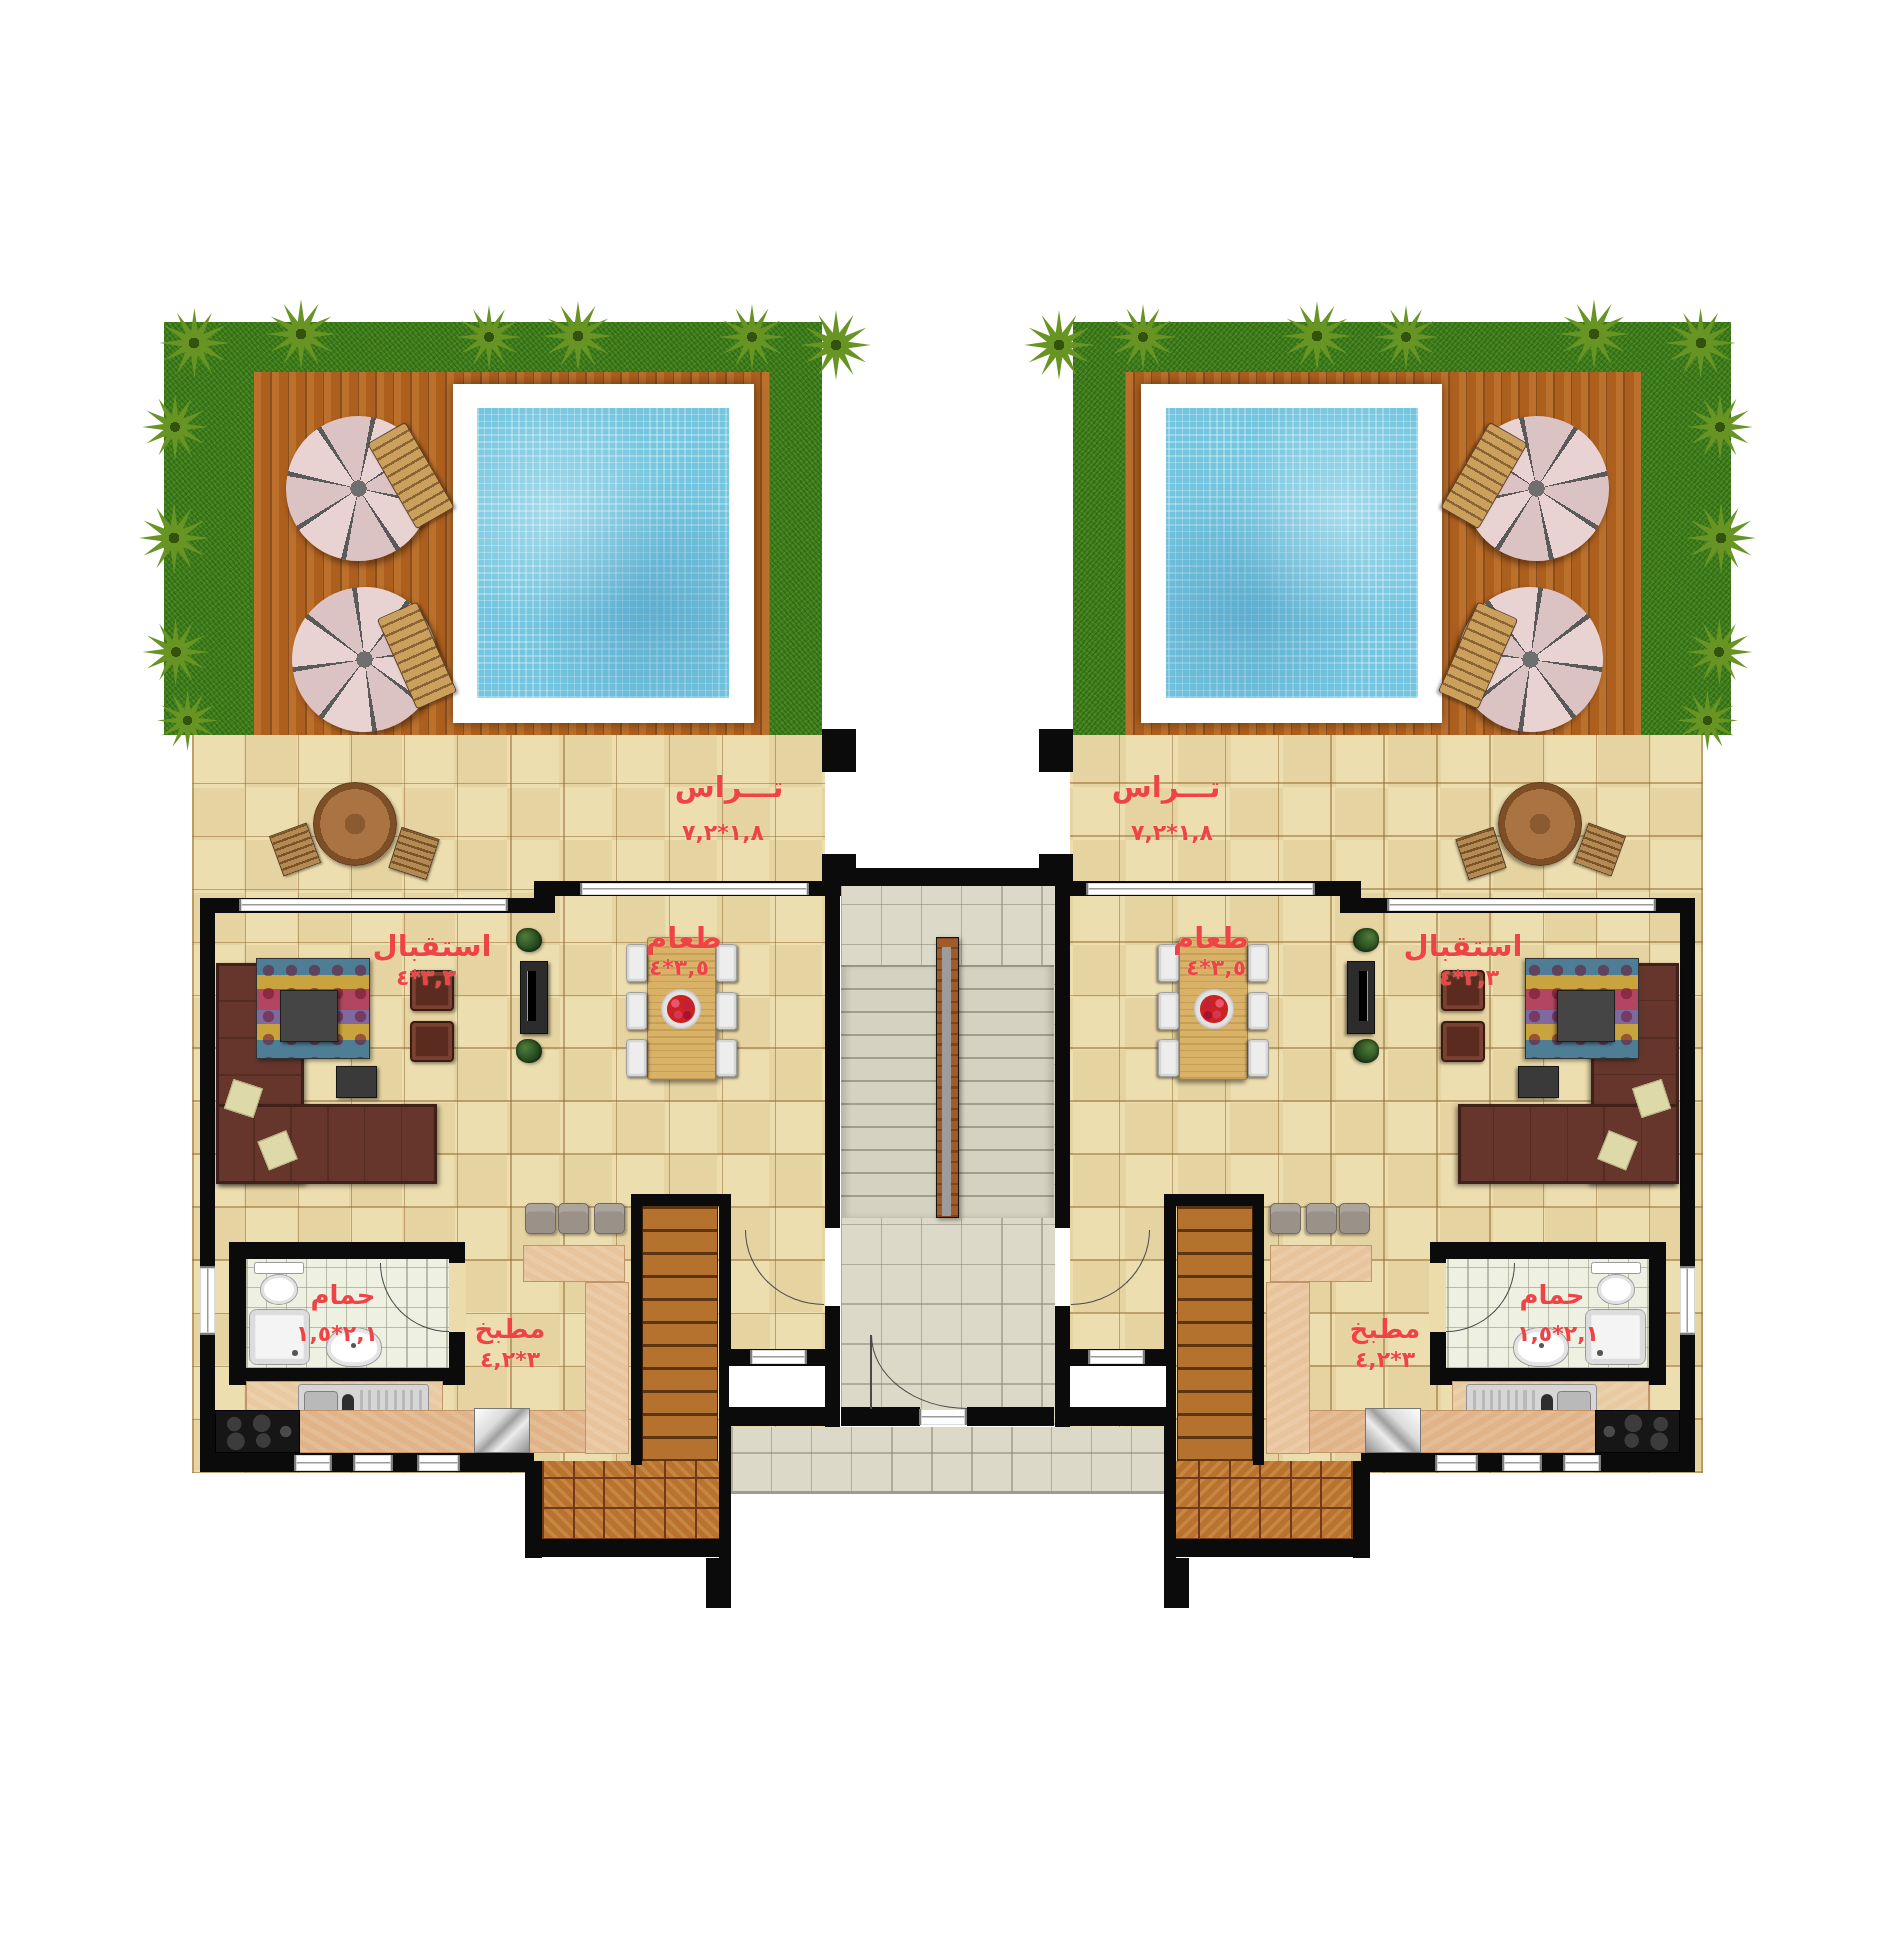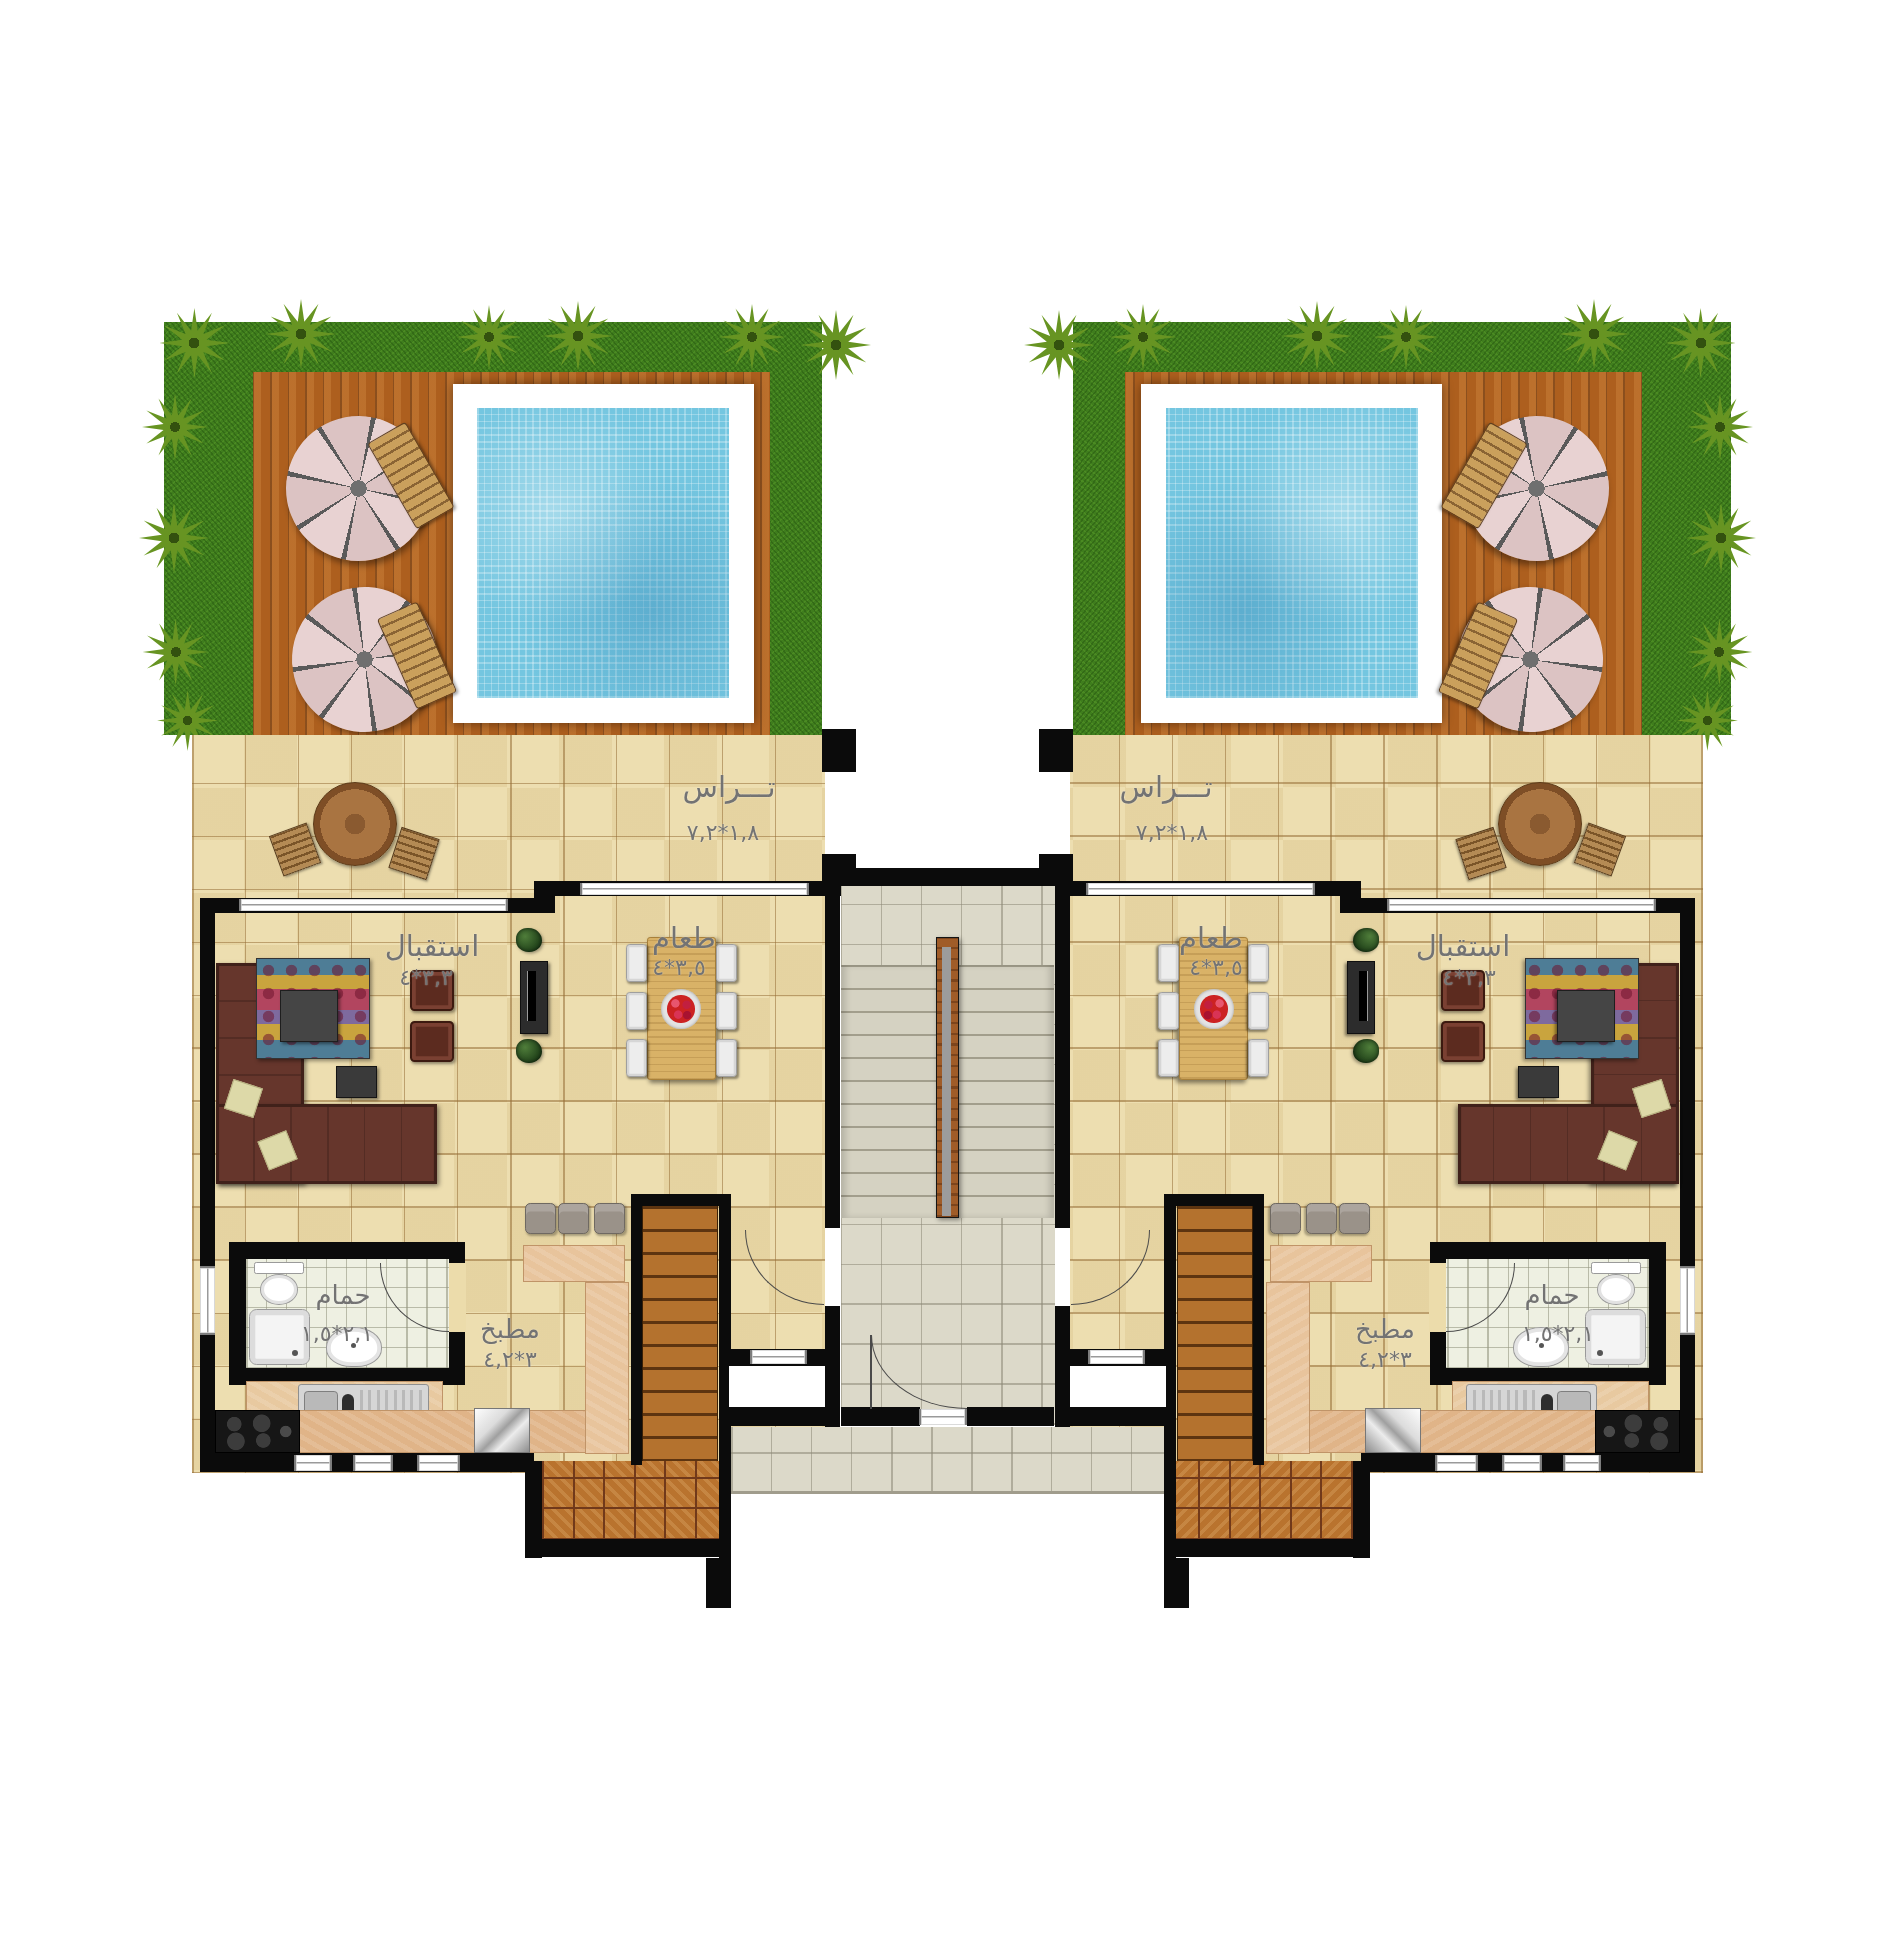--- a/index.html
+++ b/index.html
@@ -69,21 +69,21 @@
   .stool{width:30.5px;height:30.5px;background:#9a9289;border:1.5px solid #6f6962;border-radius:5.3px;
     box-shadow:inset 0 7.6px 0 rgba(255,255,255,.18),1.5px 1.5px 2.3px rgba(0,0,0,.3);}
   .counter{background-color:#e0b488;background-image:
     repeating-linear-gradient(30deg,rgba(255,255,255,.12) 0 4.6px,transparent 4.6px 10.7px);
     border:0.8px solid #c09468;}
   .wchair{background:#ededed;border:1.5px solid #9f9f9f;border-radius:3.8px;
     box-shadow:inset 0 0 0 2.3px #d6d6d6,1.5px 1.5px 2.3px rgba(0,0,0,.4);}
   .plant{background:radial-gradient(circle at 35% 35%,#4f7d3a,#1d3d17 75%);
     border-radius:46% 54% 50% 50%;box-shadow:inset 0 0 4.6px rgba(0,0,0,.6),1.5px 1.5px 3.1px rgba(0,0,0,.35);}
   .sofa{background:#66362c;box-shadow:inset 0 0 0 3.1px #40211a,1.5px 2.3px 4.6px rgba(0,0,0,.45);}
-  .lbl{transform:translate(-50%,-50%);font-weight:normal;color:#737373;white-space:nowrap;
+  .lbl{transform:translate(-50%,-50%);font-weight:bold;color:#ef4444;white-space:nowrap;
        direction:ltr;text-shadow:0 0 1.5px rgba(255,255,255,.6);}
   .lbl.n{font-size:29px;}
   .lbl.d{font-size:22px;}
 </style>
 </head>
 <body>
 
 <div id="plan">
 
   <div class="unit">

